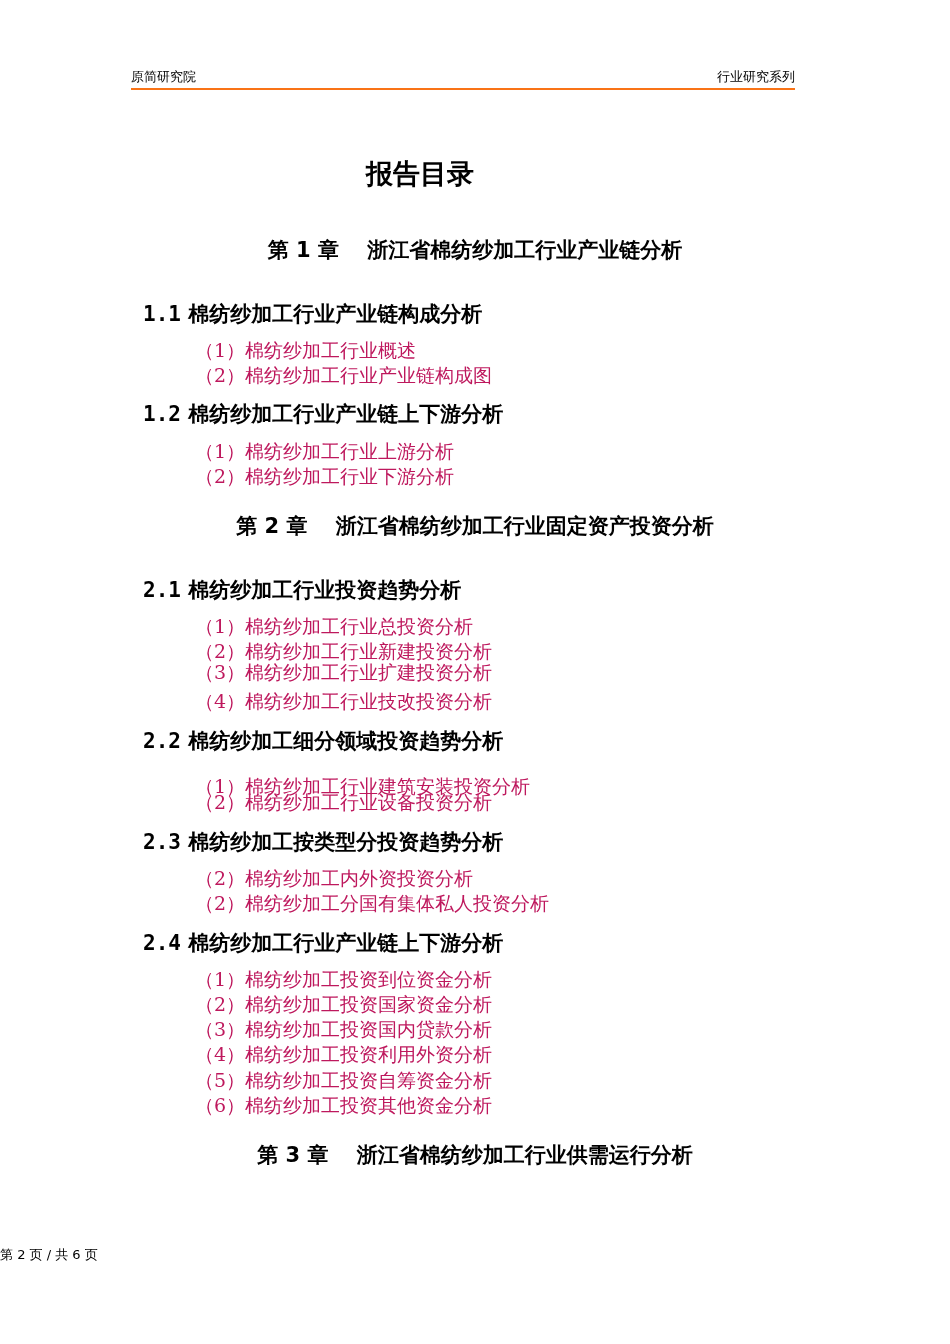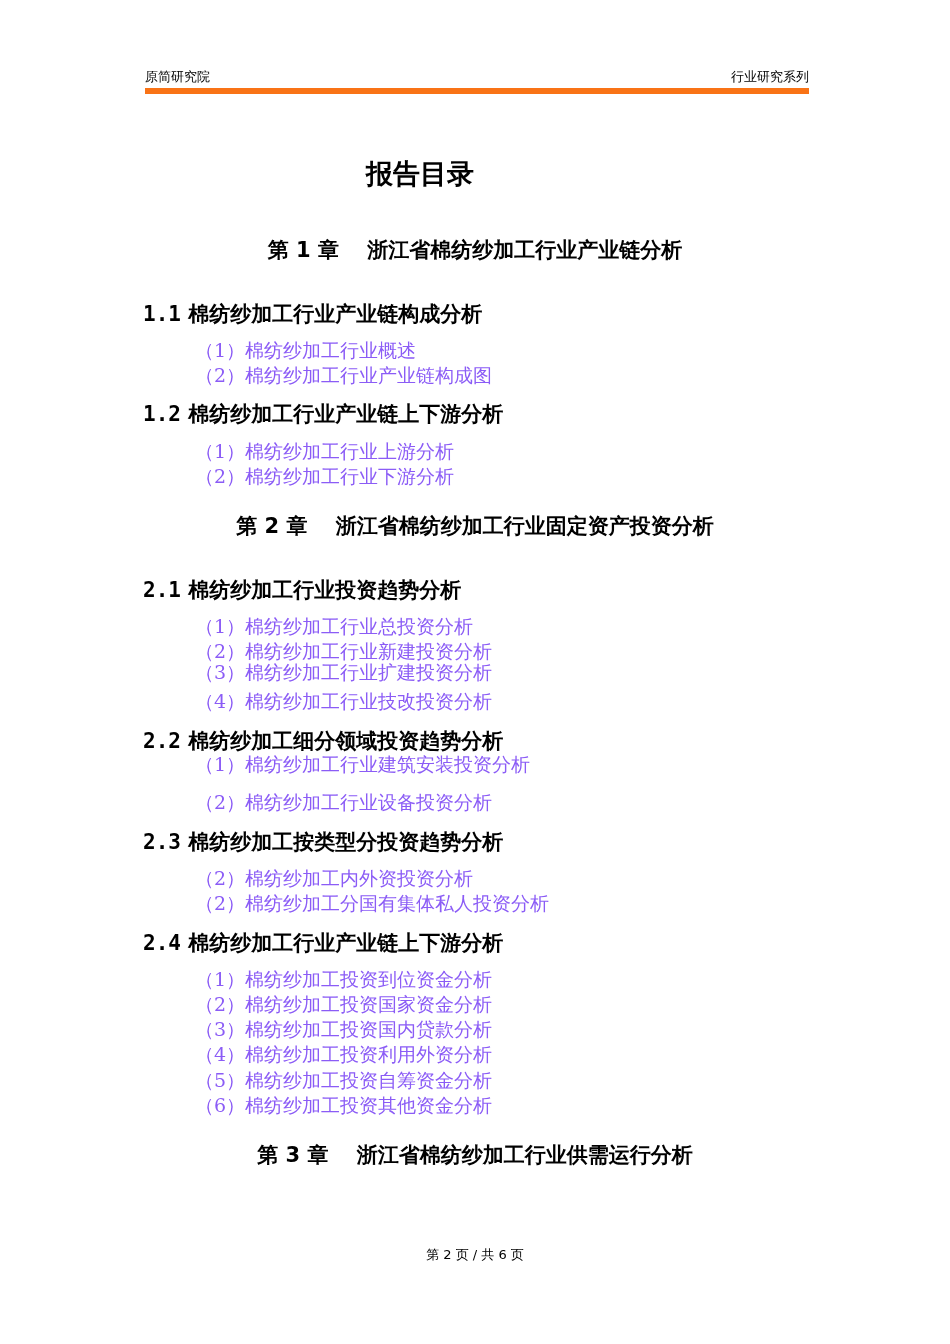--- a/index.html
+++ b/index.html
@@ -1,22 +1,22 @@
 <!DOCTYPE html>
 <html><head>
   <meta charset="utf-8">
   <style>
     html, body { margin: 0; padding: 0; background: #ffffff; }
     body {
       width: 950px; height: 1344px; position: relative; overflow: hidden;
       font-family: "DejaVu Serif", "Liberation Serif", serif; color: #000;
     }
     .header {
-      position: absolute; left: 145px; top: 66px; width: 664px; height: 22px;
-      border-bottom: 6px solid #f97316;
+      position: absolute; left: 131px; top: 66px; width: 664px; height: 22px;
+      border-bottom: 2px solid #f97316;
       font-family: "DejaVu Sans", "Liberation Sans", sans-serif; font-size: 13px;
     }
     .header .left { position: absolute; left: 0; top: 2px; }
     .header .right { position: absolute; right: 0; top: 2px; }
     .title {
       position: absolute; left: 0; width: 840px; top: 156px; text-align: center;
       font-family: "DejaVu Sans", "Liberation Sans", sans-serif;
       font-size: 27px; font-weight: bold;
     }
     .chapter {
@@ -26,24 +26,24 @@
     }
     .section {
       position: absolute; left: 143px;
       font-size: 21px; font-weight: bold; white-space: pre;
     }
     .section .num { font-family: "DejaVu Sans Mono", "Liberation Mono", monospace; font-weight: bold; text-align: right; }
     .section .txt { font-family: Liberation Mono, monospace; }
     .item {
       position: absolute; left: 195px;
       font-family: "DejaVu Serif", "Liberation Serif", serif;
-      font-size: 19px; color: #8b5cf6; white-space: pre; line-height: 25px;
+      font-size: 19px; color: #be185d; white-space: pre; line-height: 25px;
     }
     .footer {
-      position: absolute; left: 0; width: 950px; top: 1246px; text-align: center;
+      position: absolute; left: 0; width: 950px; top: 1246px; 
       font-family: "DejaVu Sans", "Liberation Sans", sans-serif; font-size: 13px;
     }
   </style>
 </head>
 <body>
 
 <div class="header">
   <span class="left">原简研究院</span>
   <span class="right">行业研究系列</span>
 </div>
@@ -62,21 +62,21 @@
 
 <div class="chapter" style="top:512px">第 2 章　 浙江省棉纺纱加工行业固定资产投资分析</div>
 
 <div class="section" style="top:576px"><span class="num">2.1</span> <span class="txt">棉纺纱加工行业投资趋势分析</span></div>
 <div class="item" style="top:614px">（1）棉纺纱加工行业总投资分析</div>
 <div class="item" style="top:639px">（2）棉纺纱加工行业新建投资分析</div>
 <div class="item" style="top:660px">（3）棉纺纱加工行业扩建投资分析</div>
 <div class="item" style="top:689px">（4）棉纺纱加工行业技改投资分析</div>
 
 <div class="section" style="top:727px"><span class="num">2.2</span> <span class="txt">棉纺纱加工细分领域投资趋势分析</span></div>
-<div class="item" style="top:752px">（1）棉纺纱加工行业建筑安装投资分析</div>
+<div class="item" style="top:774px">（1）棉纺纱加工行业建筑安装投资分析</div>
 <div class="item" style="top:790px">（2）棉纺纱加工行业设备投资分析</div>
 
 <div class="section" style="top:828px"><span class="num">2.3</span> <span class="txt">棉纺纱加工按类型分投资趋势分析</span></div>
 <div class="item" style="top:866px">（2）棉纺纱加工内外资投资分析</div>
 <div class="item" style="top:891px">（2）棉纺纱加工分国有集体私人投资分析</div>
 
 <div class="section" style="top:929px"><span class="num">2.4</span> <span class="txt">棉纺纱加工行业产业链上下游分析</span></div>
 <div class="item" style="top:967px">（1）棉纺纱加工投资到位资金分析</div>
 <div class="item" style="top:992px">（2）棉纺纱加工投资国家资金分析</div>
 <div class="item" style="top:1017px">（3）棉纺纱加工投资国内贷款分析</div>

